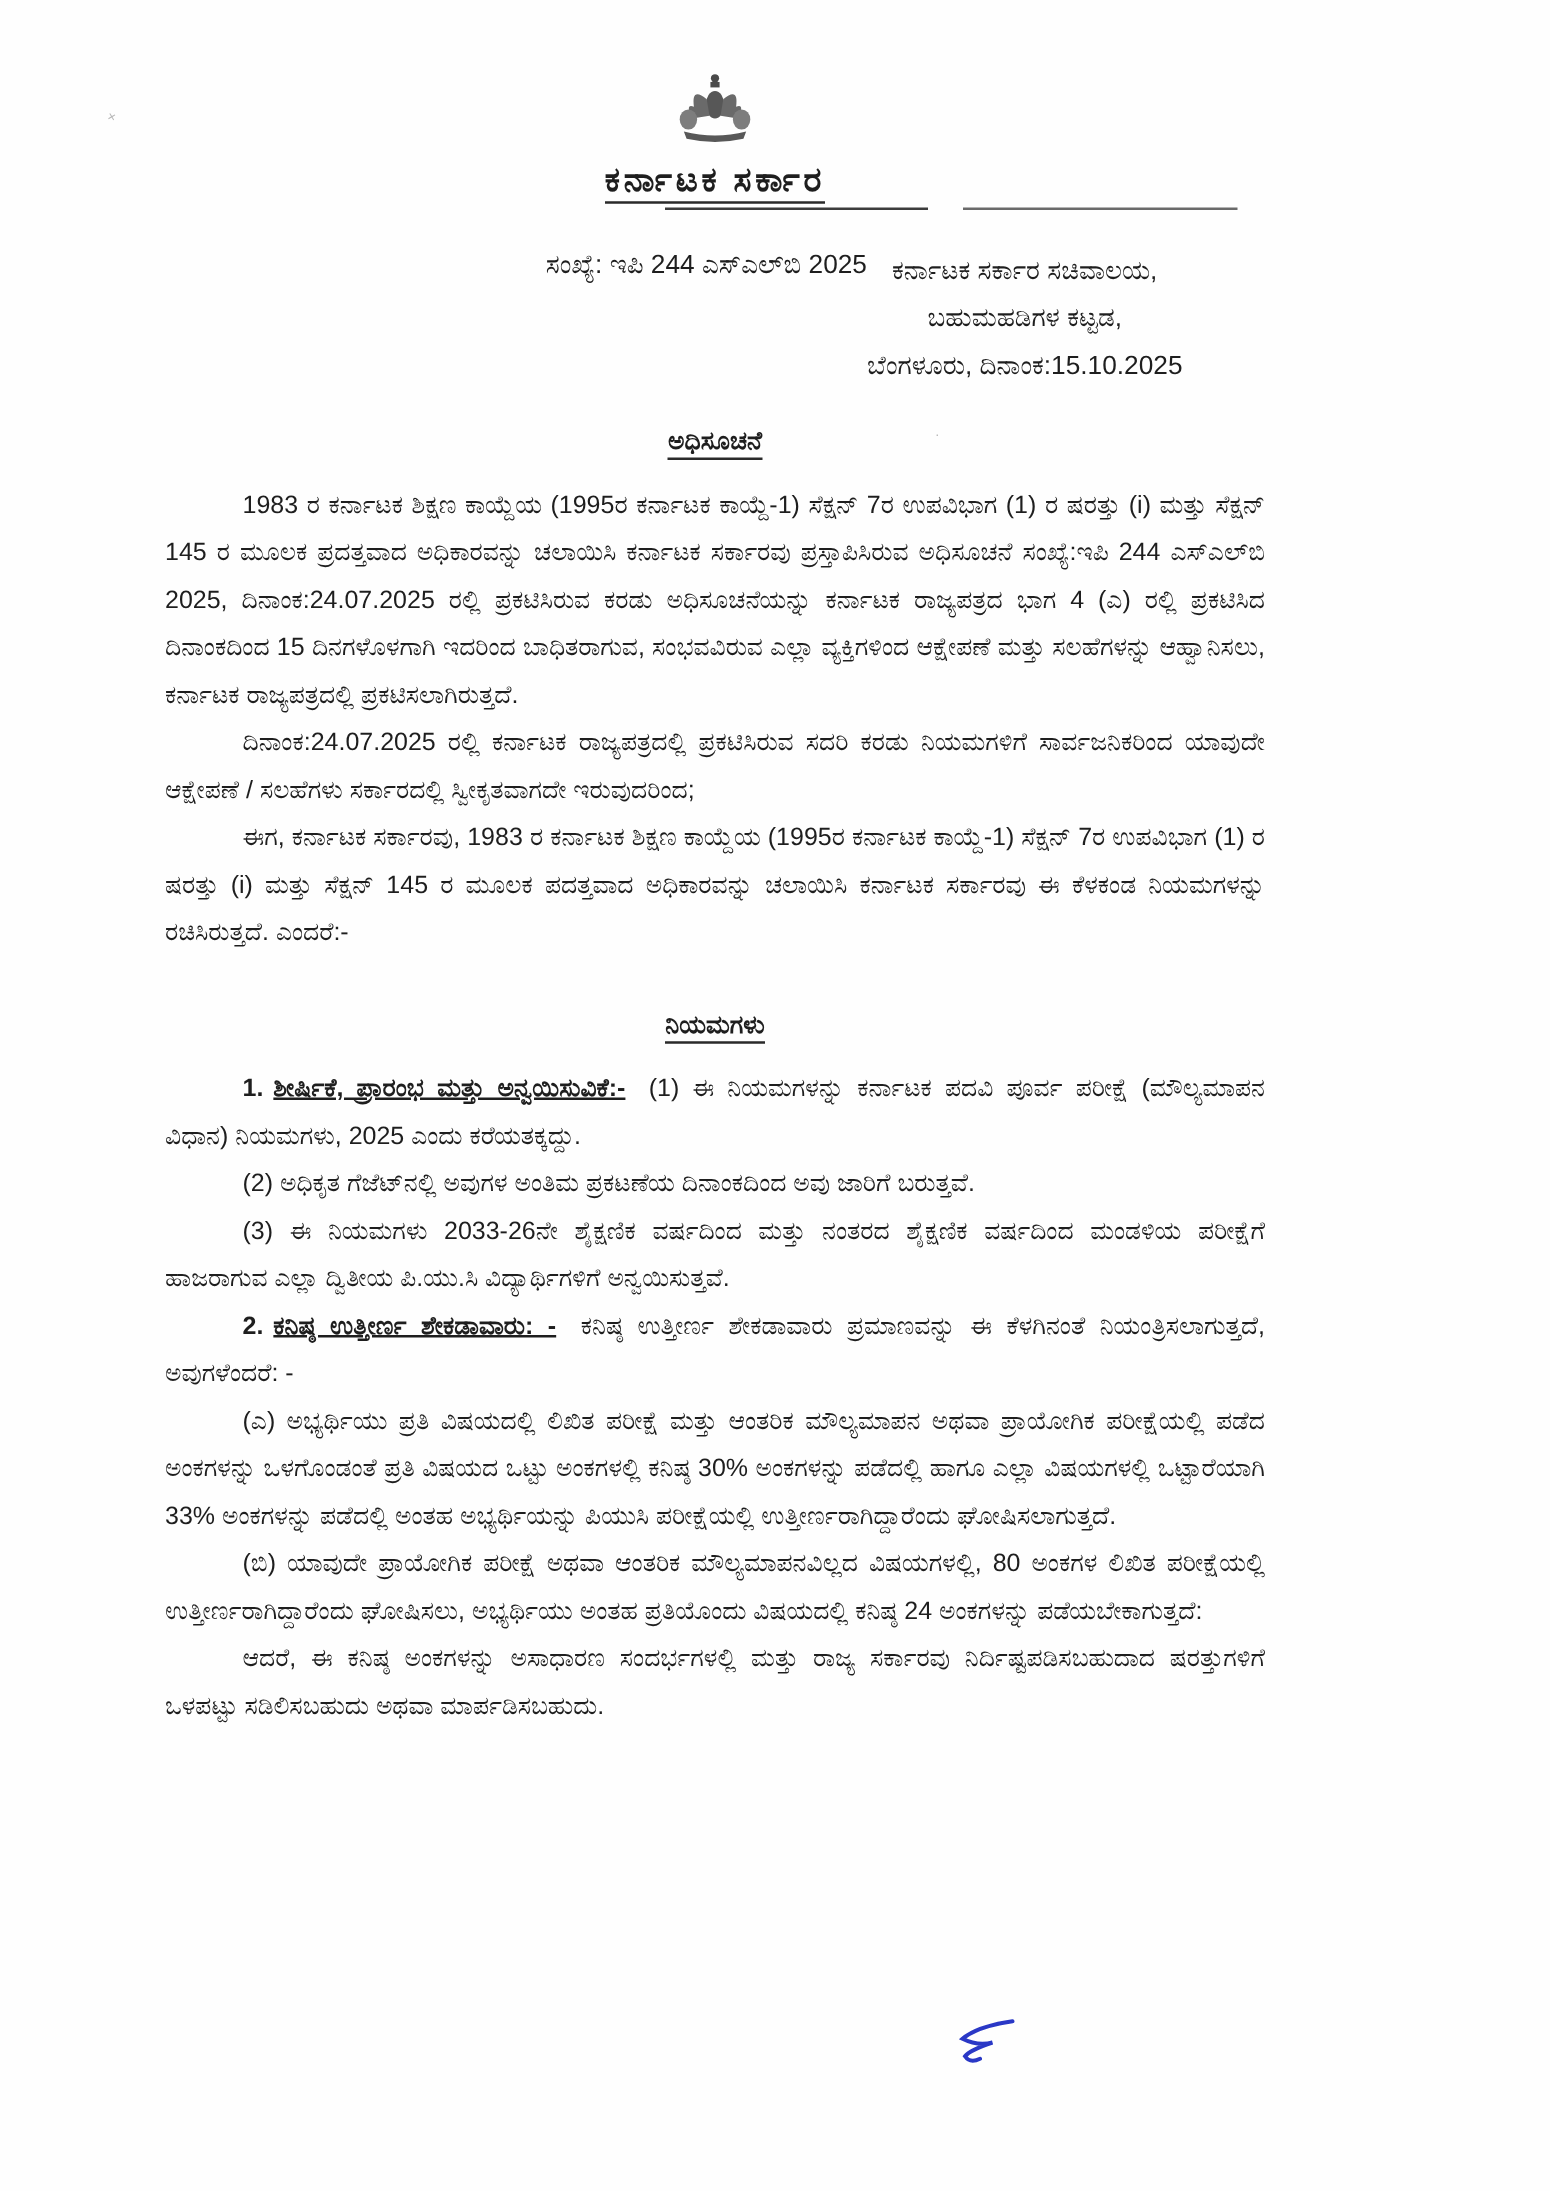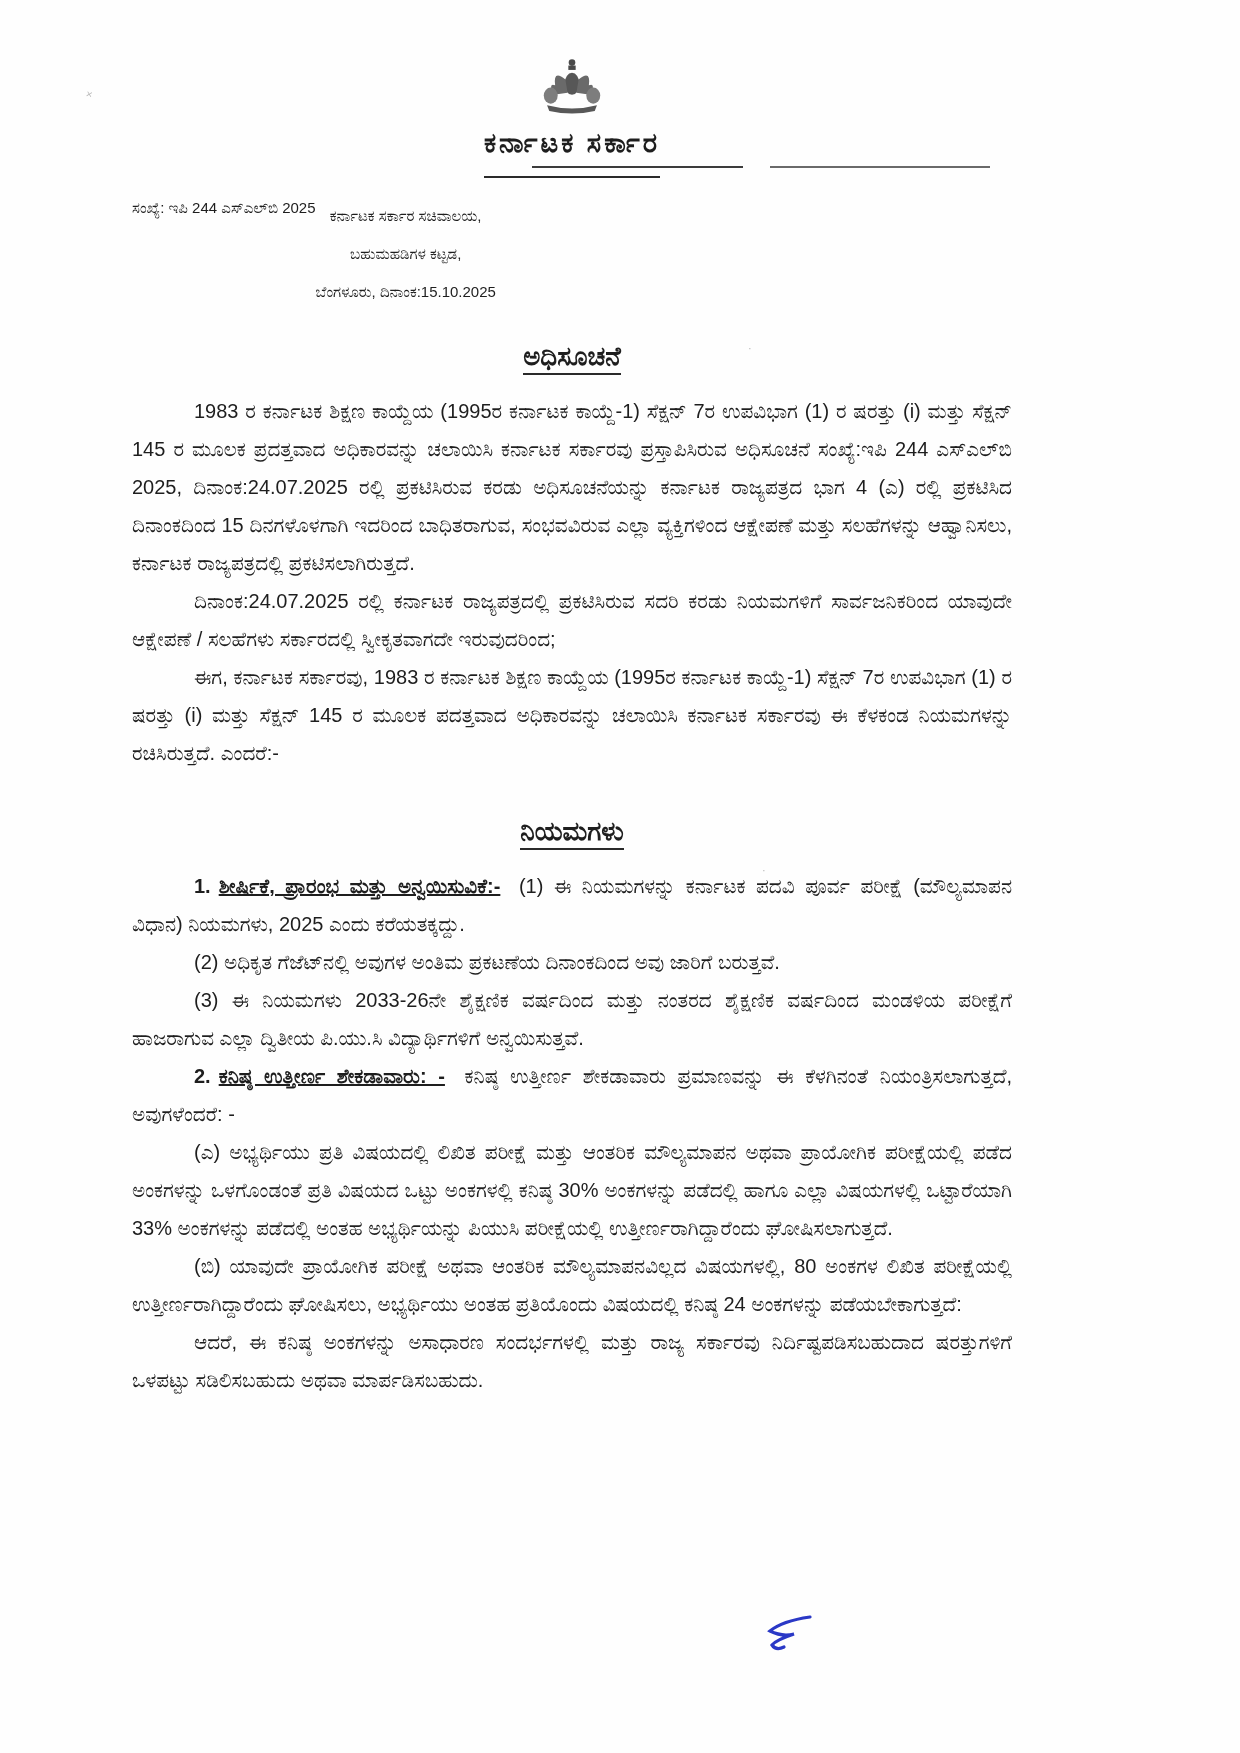--- a/index.html
+++ b/index.html
@@ -18,38 +18,38 @@
   .emblem-wrap{width:100%;text-align:center;}
   .emblem{display:inline-block;width:74px;height:66px;}
   .gov-title{
     text-align:center;
     font-size:27px;font-weight:bold;
     letter-spacing:3px;
     margin-top:2px;
   }
   .gov-title span{
     border-bottom:2px solid #2a2a2a;
-    padding-bottom:18px;
+    padding-bottom:2px;
   }
   
   .ref-row{
-    display:flex;justify-content:flex-start;align-items:flex-start;
+    display:flex;justify-content:flex-end;align-items:flex-start;
     margin-top:38px;
-    font-size:15px;
+    font-size:21px;
   }
   .ref-number{white-space:nowrap;padding-top:2px;}
   .address-block{
     text-align:center;
     line-height:38px;
     margin-right:66px;
   }
   
   .center-heading{
     text-align:center;
-    font-size:26px;font-weight:bold;
+    font-size:20px;font-weight:bold;
     margin-top:30px;
   }
   .center-heading span{border-bottom:2px solid #2a2a2a;padding-bottom:2px;}
   .rules-heading{margin-top:44px;margin-bottom:20px;text-align:center;}
   
   .para{
     font-size:20px;
     line-height:38px;
     text-align:justify;
     text-indent:62px;

